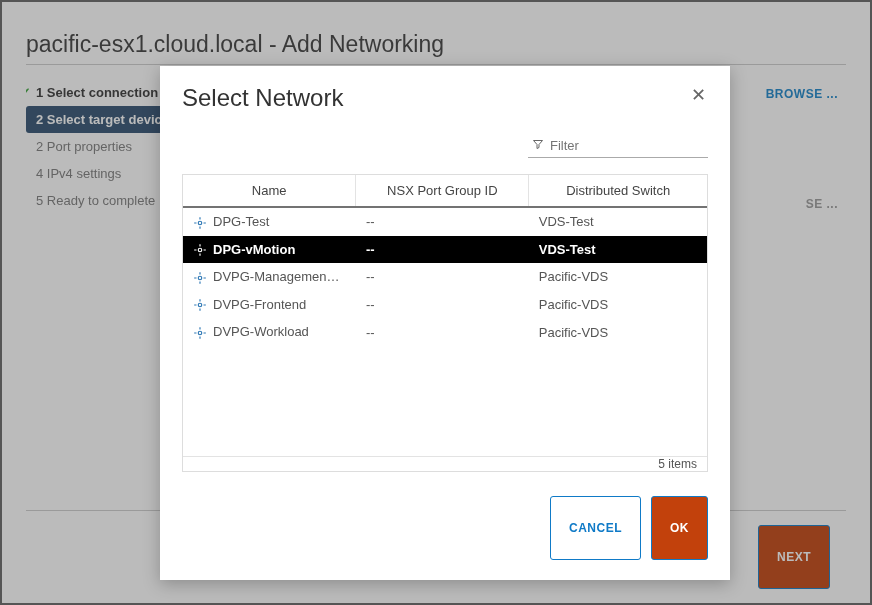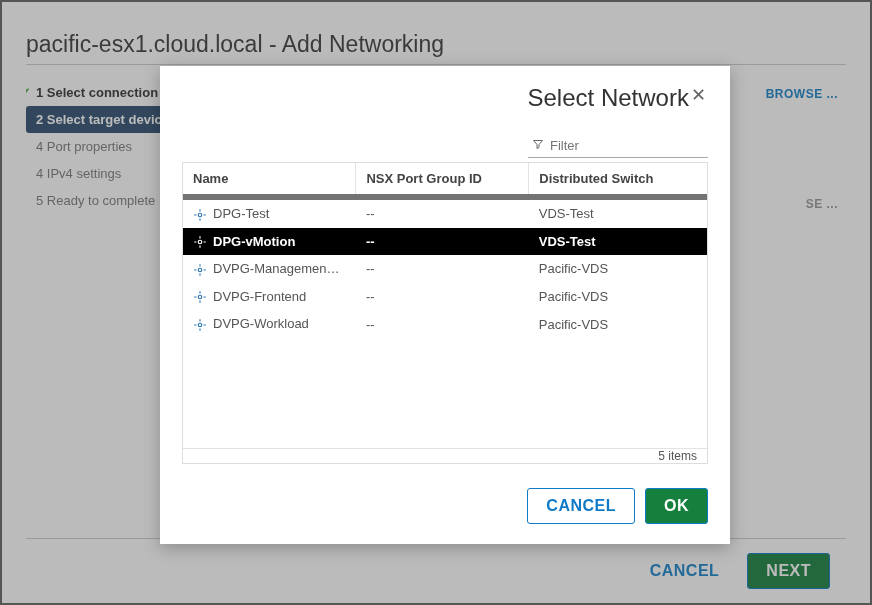--- a/index.html
+++ b/index.html
@@ -79,91 +79,90 @@
   }
   .browse.sec { color: #9a9a9a; margin-top: 88px;}
   .wiz-footer {
     border-top: 1px solid #ccc;
     padding: 14px 16px 14px 0;
     display: flex;
     justify-content: flex-end;
     gap: 10px;
   }
   .btn {
-    font-size: 16px;
+    font-size: 12px;
     font-weight: 600;
     letter-spacing: .5px;
-    padding: 8px 18px;
+    padding: 24px 18px;
     border-radius: 3px;
     border: 1px solid #ccc;
     background: #fff;
     color: #555;
     cursor: pointer;
   }
   .btn.link { border: none; background: none; color: #1683c9; }
-  .btn.primary { background: #15803d; border-color: #0f7ac7; color: #fff; }
+  .btn.primary { background: #c2410c; border-color: #0f7ac7; color: #fff; }
   .btn.outline-blue { border-color:#0f7ac7; color:#0f7ac7; background:#fff; }
 
   
   .backdrop {
     position: absolute; inset: 0;
     background: rgba(60,60,60,.35);
   }
 
   
   .modal {
     position: absolute;
     left: 158px; top: 64px;
     width: 570px;
     background: #fff;
     box-shadow: 0 4px 16px rgba(0,0,0,.25);
     display: flex;
     flex-direction: column;
     padding: 18px 22px 20px 22px;
   }
   .modal-header {
-    display: flex; justify-content: flex-end; align-items: flex-start;
+    display: flex; justify-content: space-between; align-items: flex-start;
     margin-bottom: 22px;
-    margin-left: 28px;
   }
   .modal-title { font-size: 24px; font-weight: 300; margin:0; }
   .close-x {
     font-size: 18px; line-height: 1;
     cursor: pointer; color: #666;
     background:none;border:none;padding:2px;
   }
   .filter-row {
     display: flex; justify-content: flex-end; align-items: flex-end;
-    margin-bottom: 4px;
+    margin-bottom: 16px;
   }
   .filter-wrap {
     display:flex;align-items:center;
     border-bottom: 1px solid #aaa;
     width: 180px;
   }
   .filter-wrap .ficon { color:#666; font-size:12px; padding:0 4px; }
   .filter-input {
     border: none; outline: none;
     font-size: 13px;
     padding: 4px 2px;
     width: 100%;
     color:#555;
   }
   .table-wrap {
     border: 1px solid #ddd;
   }
   table.grid { border-collapse: collapse; width: 100%; table-layout: fixed; }
   table.grid th {
-    text-align: left;
-    font-weight: 700;
+    text-align: center;
+    font-weight: 400;
     font-size: 13px;
     color: #444;
     padding: 8px 10px;
     border-right: 1px solid #e3e3e3;
-    border-bottom: 6px solid #737373;
+    border-bottom: 2px solid #737373;
     background: #fff;
   }
   table.grid th:last-child { border-right: none; }
   table.grid td {
     padding: 6px 10px;
     color: #555;
     font-size: 13px;
     white-space: nowrap;
     overflow: hidden;
     text-overflow: ellipsis;
@@ -198,21 +197,21 @@
 </head>
 <body>
 
 <div class="viewport">
   <div class="page">
     <h1 class="page-title">pacific-esx1.cloud.local - Add Networking</h1>
     <div class="wiz-body">
       <ul class="wiz-steps">
           <li class="done">1 Select connection type</li>
           <li class="current">2 Select target device</li>
-          <li>4 Port properties</li>
+          <li>2 Port properties</li>
           <li>4 IPv4 settings</li>
           <li>5 Ready to complete</li>
         </ul>
       <div class="wiz-main">
         <div class="browse">BROWSE ...</div>
         <div class="browse sec">SE ...</div>
       </div>
     </div>
     <div class="wiz-footer">
       <button class="btn link">CANCEL</button>

